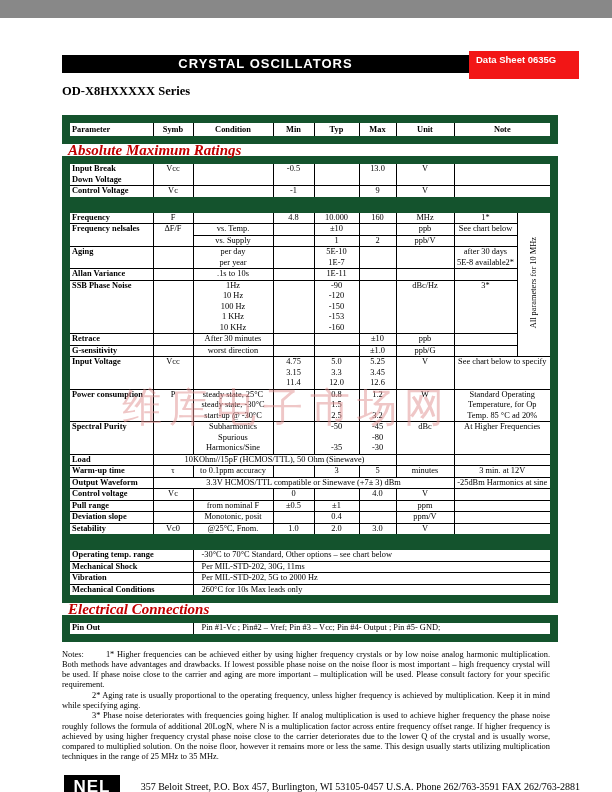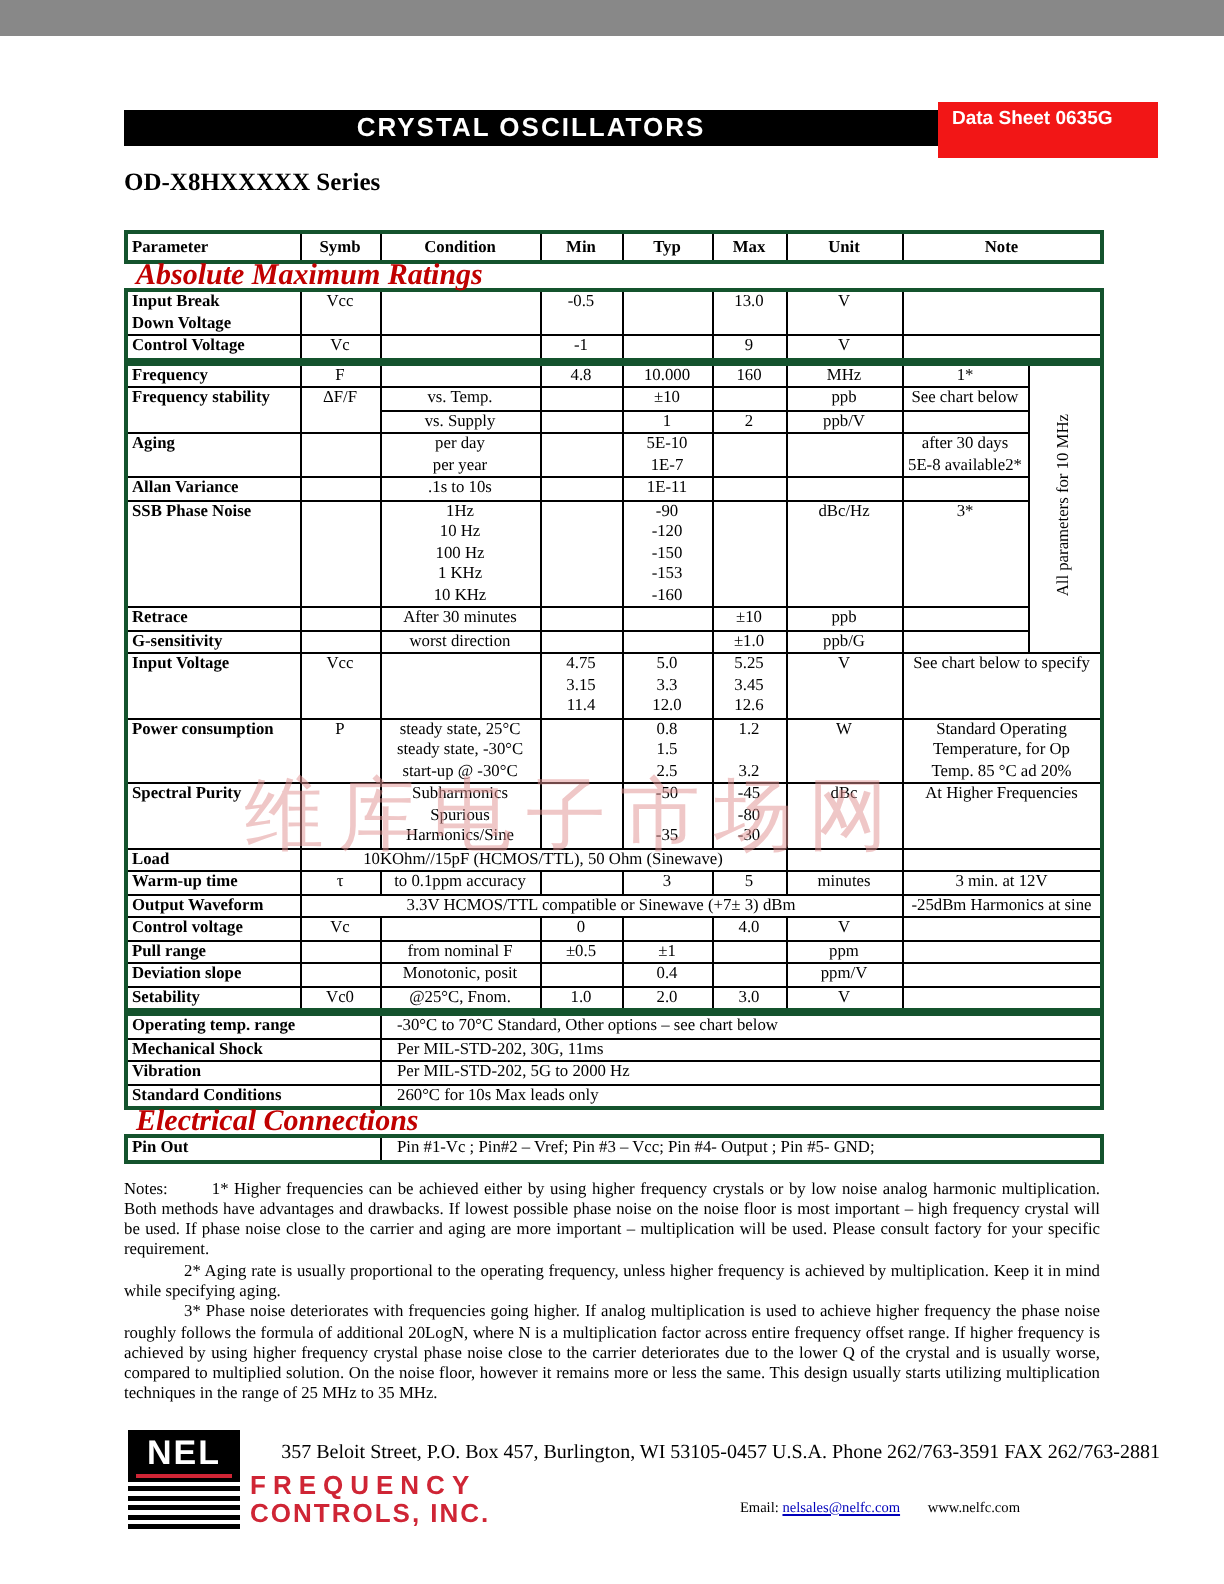--- a/index.html
+++ b/index.html
@@ -10,21 +10,21 @@
   .banner { position:absolute; left:62px; top:37px; width:407px; height:18px; background:#000;
             color:#fff; text-align:center; font-family:"Liberation Sans",sans-serif;
             font-weight:bold; font-size:13px; line-height:18px; letter-spacing:1px; }
   .dsbox { position:absolute; left:469px; top:33px; width:110px; height:28px; background:#f21616;
            color:#fff; font-family:"Liberation Sans",sans-serif; font-weight:bold; font-size:9.5px;
            box-sizing:border-box; padding:3px 0 0 7px; }
   .series { position:absolute; left:62px; top:66px; font-size:12.5px; font-weight:bold; }
 
   
   .content { position:absolute; left:62px; top:97px; width:488px; }
-  table { border-collapse:collapse; width:488px; table-layout:fixed; border:2px solid #14532d; }
+  table { border-collapse:collapse; width:488px; table-layout:fixed; border:8px solid #14532d; }
   td, th { border:1px solid #000; padding:0 2px; font-size:8.4px; line-height:10.5px;
            vertical-align:top; text-align:center; white-space:pre-line; overflow:hidden;
            font-family:"Liberation Serif", serif; }
   th { font-weight:bold; line-height:13px; }
   .pl, td.param { text-align:left; }
   td.param { font-weight:bold; }
   td.val-left { text-align:left; padding-left:8px; }
   .seclabel { color:#c00000; font-weight:bold; font-style:italic; font-size:15px;
               line-height:12px; padding-left:6px; }
   td.side { vertical-align:middle; }
@@ -157,21 +157,21 @@
         <td>F</td>
         <td></td>
         <td>4.8</td>
         <td>10.000</td>
         <td>160</td>
         <td>MHz</td>
         <td>1*</td>
         <td class="side" rowspan="8"><span class="vtext">All parameters for 10 MHz</span></td>
       </tr>
       <tr>
-        <td class="param" rowspan="2">Frequency stability</td>
+        <td class="param" rowspan="2">Frequency nelsales</td>
         <td rowspan="2">ΔF/F</td>
         <td>vs. Temp.</td>
         <td></td>
         <td>±10</td>
         <td></td>
         <td>ppb</td>
         <td>See chart below</td>
       </tr>
       <tr>
         <td>vs. Supply</td>
@@ -369,21 +369,21 @@
       </tr>
       <tr>
         <td class="param">Mechanical Shock</td>
         <td class="val-left">Per MIL-STD-202, 30G, 11ms</td>
       </tr>
       <tr>
         <td class="param">Vibration</td>
         <td class="val-left">Per MIL-STD-202, 5G to 2000 Hz</td>
       </tr>
       <tr>
-        <td class="param">Standard Conditions</td>
+        <td class="param">Mechanical Conditions</td>
         <td class="val-left">260°C for 10s Max leads only</td>
       </tr>
     </tbody>
       </table>
 
     <div class="seclabel">Electrical Connections</div>
 
     <table>
       <colgroup>
           <col style="width:127px">

